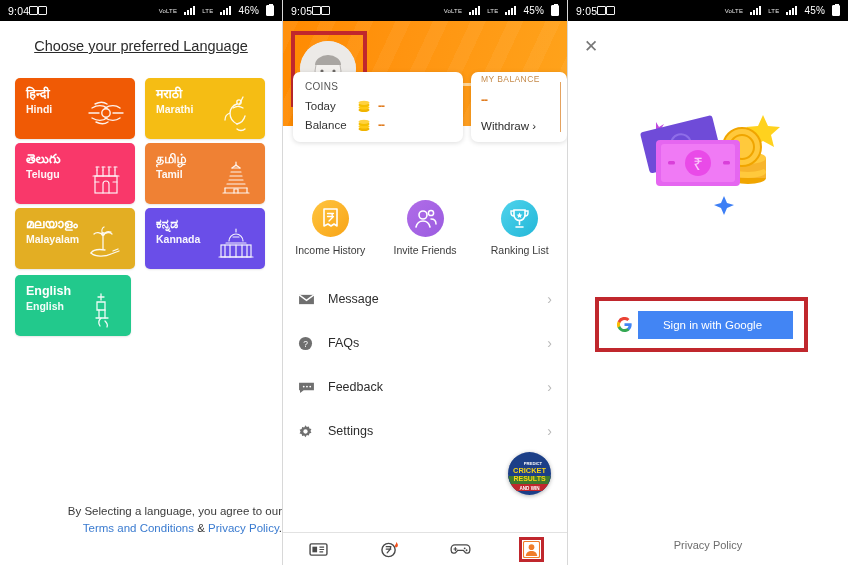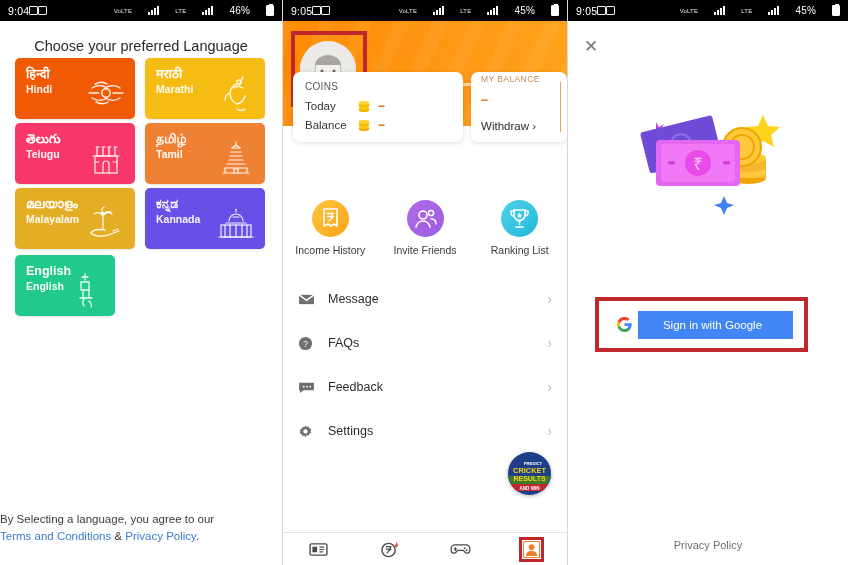--- a/index.html
+++ b/index.html
@@ -15,48 +15,48 @@
   .p2 { width: 285px; border-right: 1px solid #d8d8d8; }
   .p3 { width: 280px; }
 
   
   .statusbar {
     height: 21px; background: #000; color: #fff;
     display:flex; align-items:center; justify-content:space-between;
     padding: 0 8px; font-size: 10.5px; letter-spacing: .2px;
   }
   .sb-left { display:flex; align-items:center; gap:0; }
-  .sb-right { display:flex; align-items:center; gap:16px; font-size:10px; }
+  .sb-right { display:flex; align-items:center; gap:7px; font-size:10px; }
   .sb-ico { display:inline-block; opacity:.95; }
   .tiny-sq { width:9px; height:9px; border:1px solid #fff; border-radius:1px; display:inline-block; }
   .sig { display:inline-block; width:11px; height:9px;
          background:
            linear-gradient(to top, #fff 3px, transparent 3px) 0 100%/2px 100% no-repeat,
            linear-gradient(to top, #fff 5px, transparent 5px) 3px 100%/2px 100% no-repeat,
            linear-gradient(to top, #fff 7px, transparent 7px) 6px 100%/2px 100% no-repeat,
            linear-gradient(to top, #fff 9px, transparent 9px) 9px 100%/2px 100% no-repeat;
   }
   .netlbl { font-size:6px; line-height:6px; transform: scaleY(.95); opacity:.9; text-align:center; }
   .batt { width:8px; height:11px; border:1px solid #fff; border-radius:1px; position:relative; background:#fff; }
   .batt:before { content:""; position:absolute; top:-2.5px; left:2px; width:4px; height:1.5px; background:#fff; }
 
   
-  .lang-title { text-align:center; font-size:14.5px; color:#2b2b2b; padding:17px 0 4px; }
+  .lang-title { text-align:center; font-size:14.5px; color:#2b2b2b; padding:17px 0 24px;text-decoration:underline; }
   .lang-grid { display:flex; flex-wrap:wrap; gap:4px 10px; padding: 0 15px; }
   .lang-card {
     width: 120px; height: 61px; border-radius:5px; position:relative;
     color:#fff; padding: 9px 0 0 11px; overflow:hidden; cursor:pointer;
     box-shadow: 0 1px 2px rgba(0,0,0,.10);
   }
   .lang-native { font-size:12.5px; line-height:15px; font-weight:600; }
   .lang-en { font-size:10.5px; line-height:14px; opacity:.95;font-weight:bold; }
   .lang-art { position:absolute; right:6px; bottom:4px; width:46px; height:44px; opacity:.92; }
-  .lang-card.english { width: 100px; margin-top: 2px; }
+  .lang-card.english { width: 116px; margin-top: 2px; }
   .lang-footer {
-    position:absolute; left:0; right:0; bottom:20px; text-align:left;
+    position:absolute; left:0; right:0; bottom:28px; text-align:right;
     font-size:11.5px; color:#3a3a3a; line-height:17px;
   }
   .lnk { color:#3a7bd0; }
 
   
   .p2-head {
     height: 105px; position:relative;
     background: linear-gradient(100deg,#ff8a00 0%, #ff9410 42%, #ffa31b 100%);
     overflow:hidden;
   }

